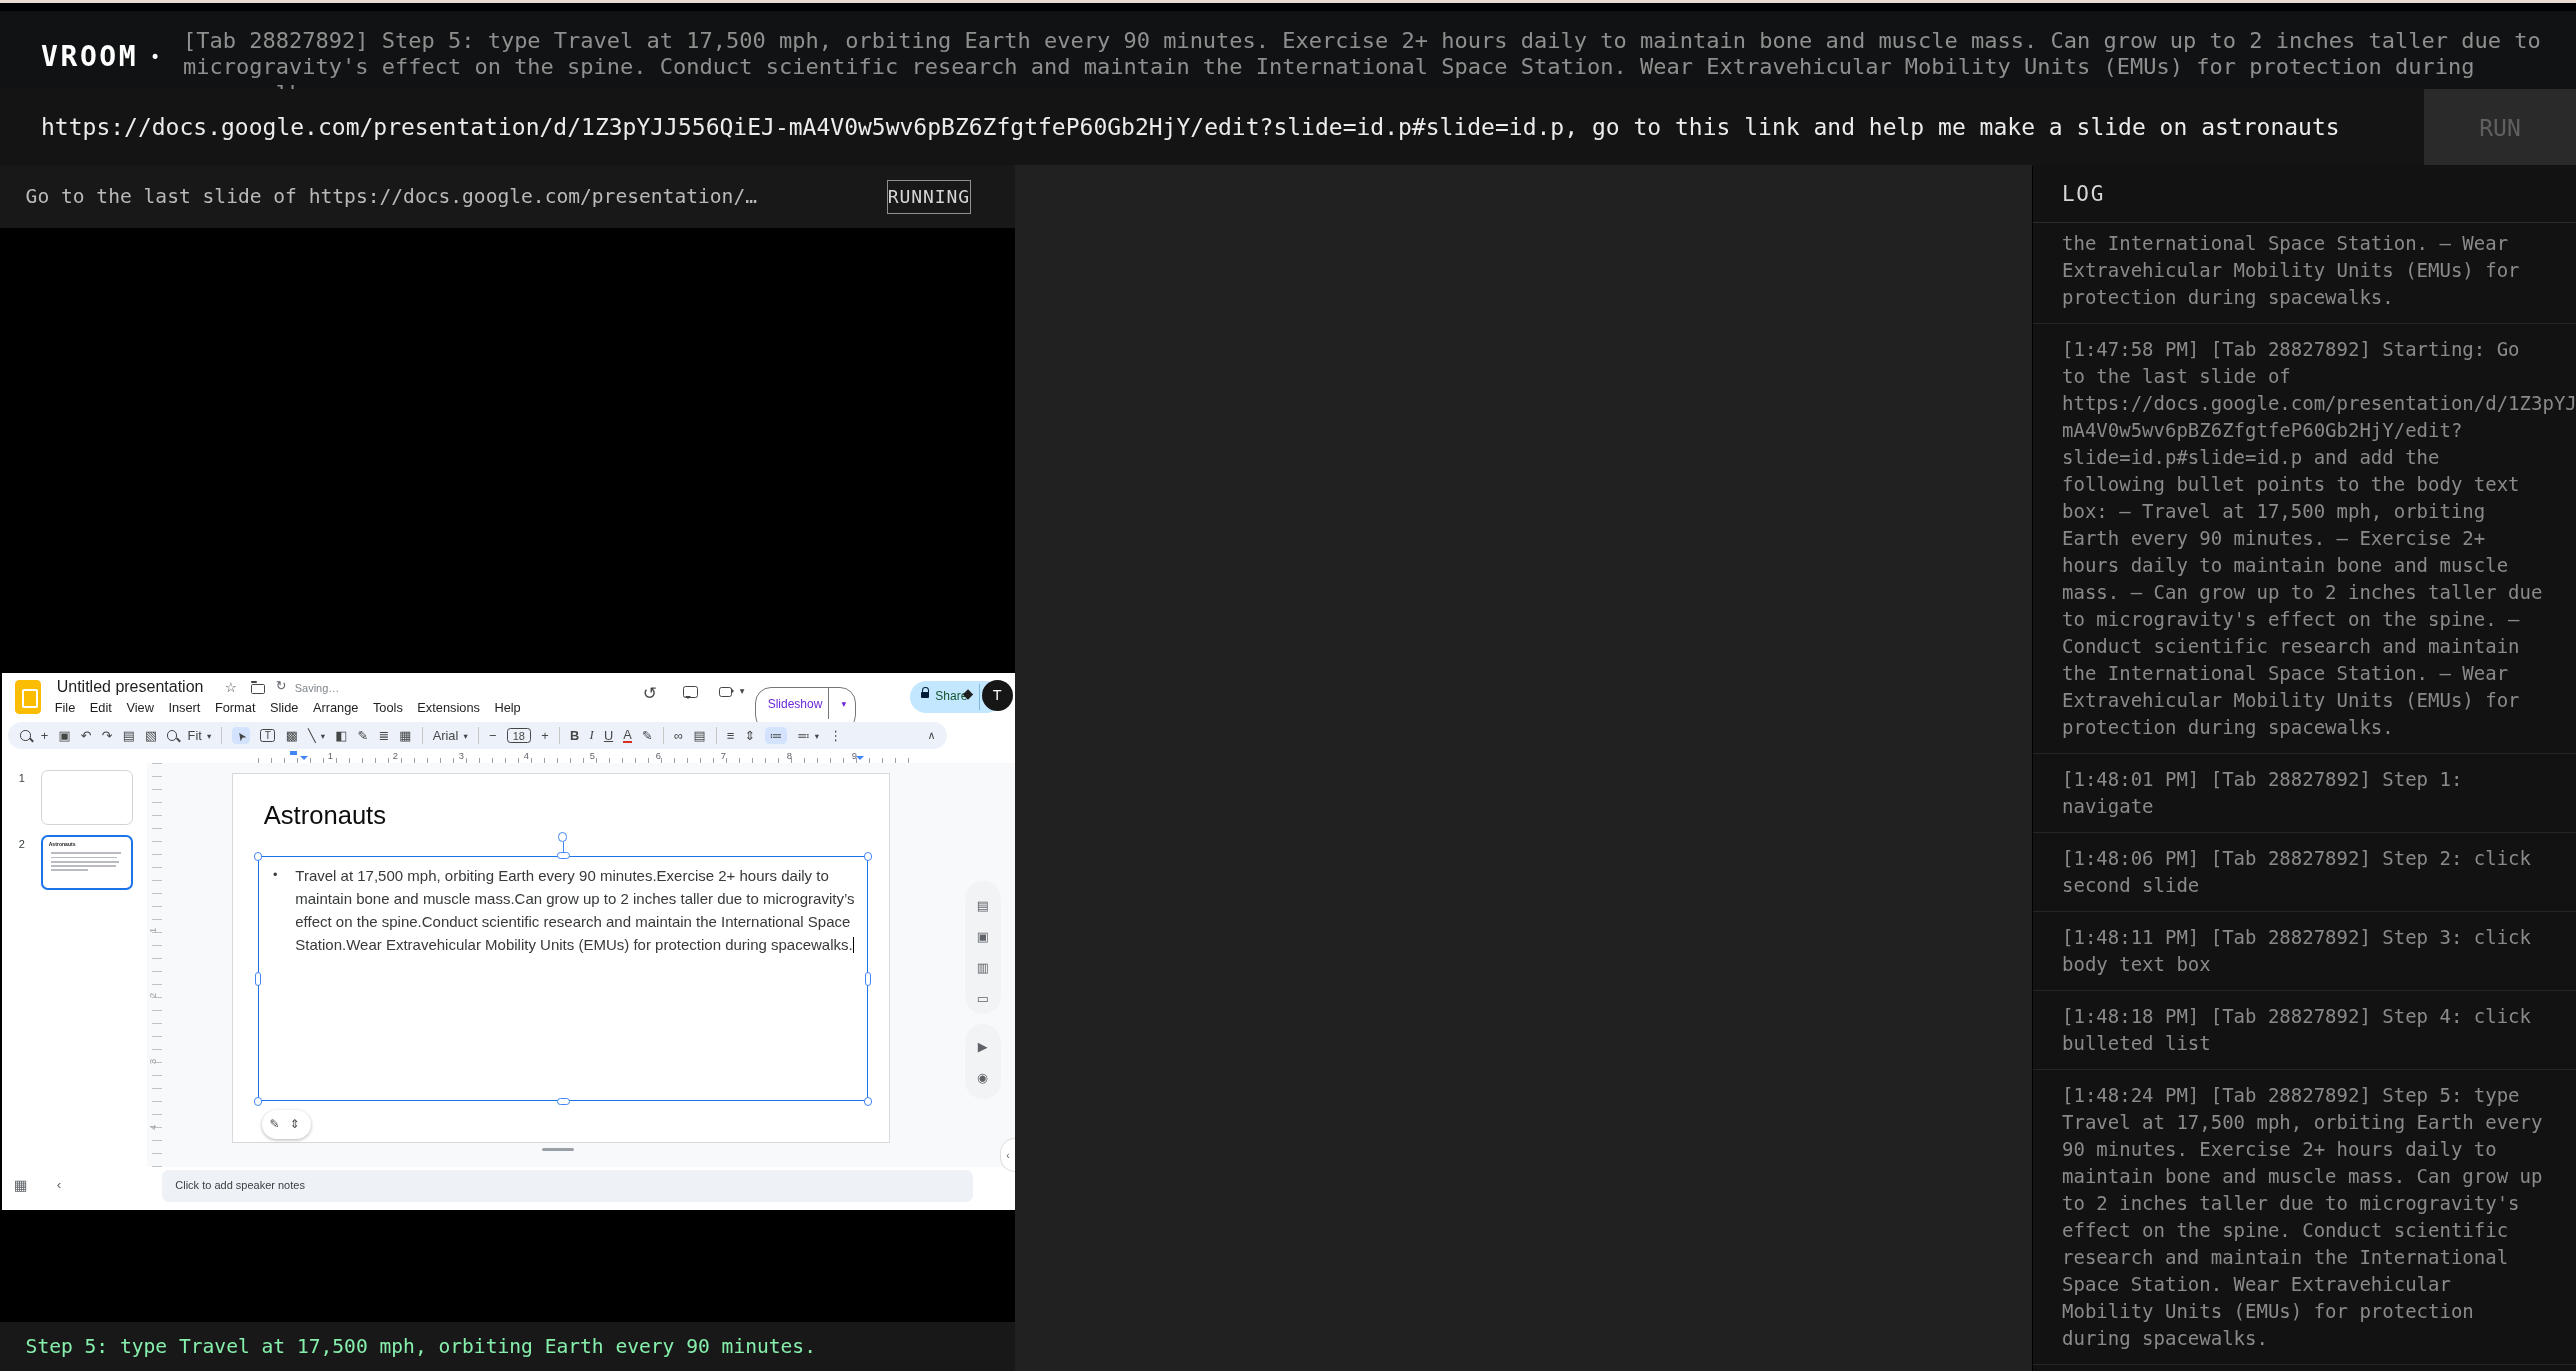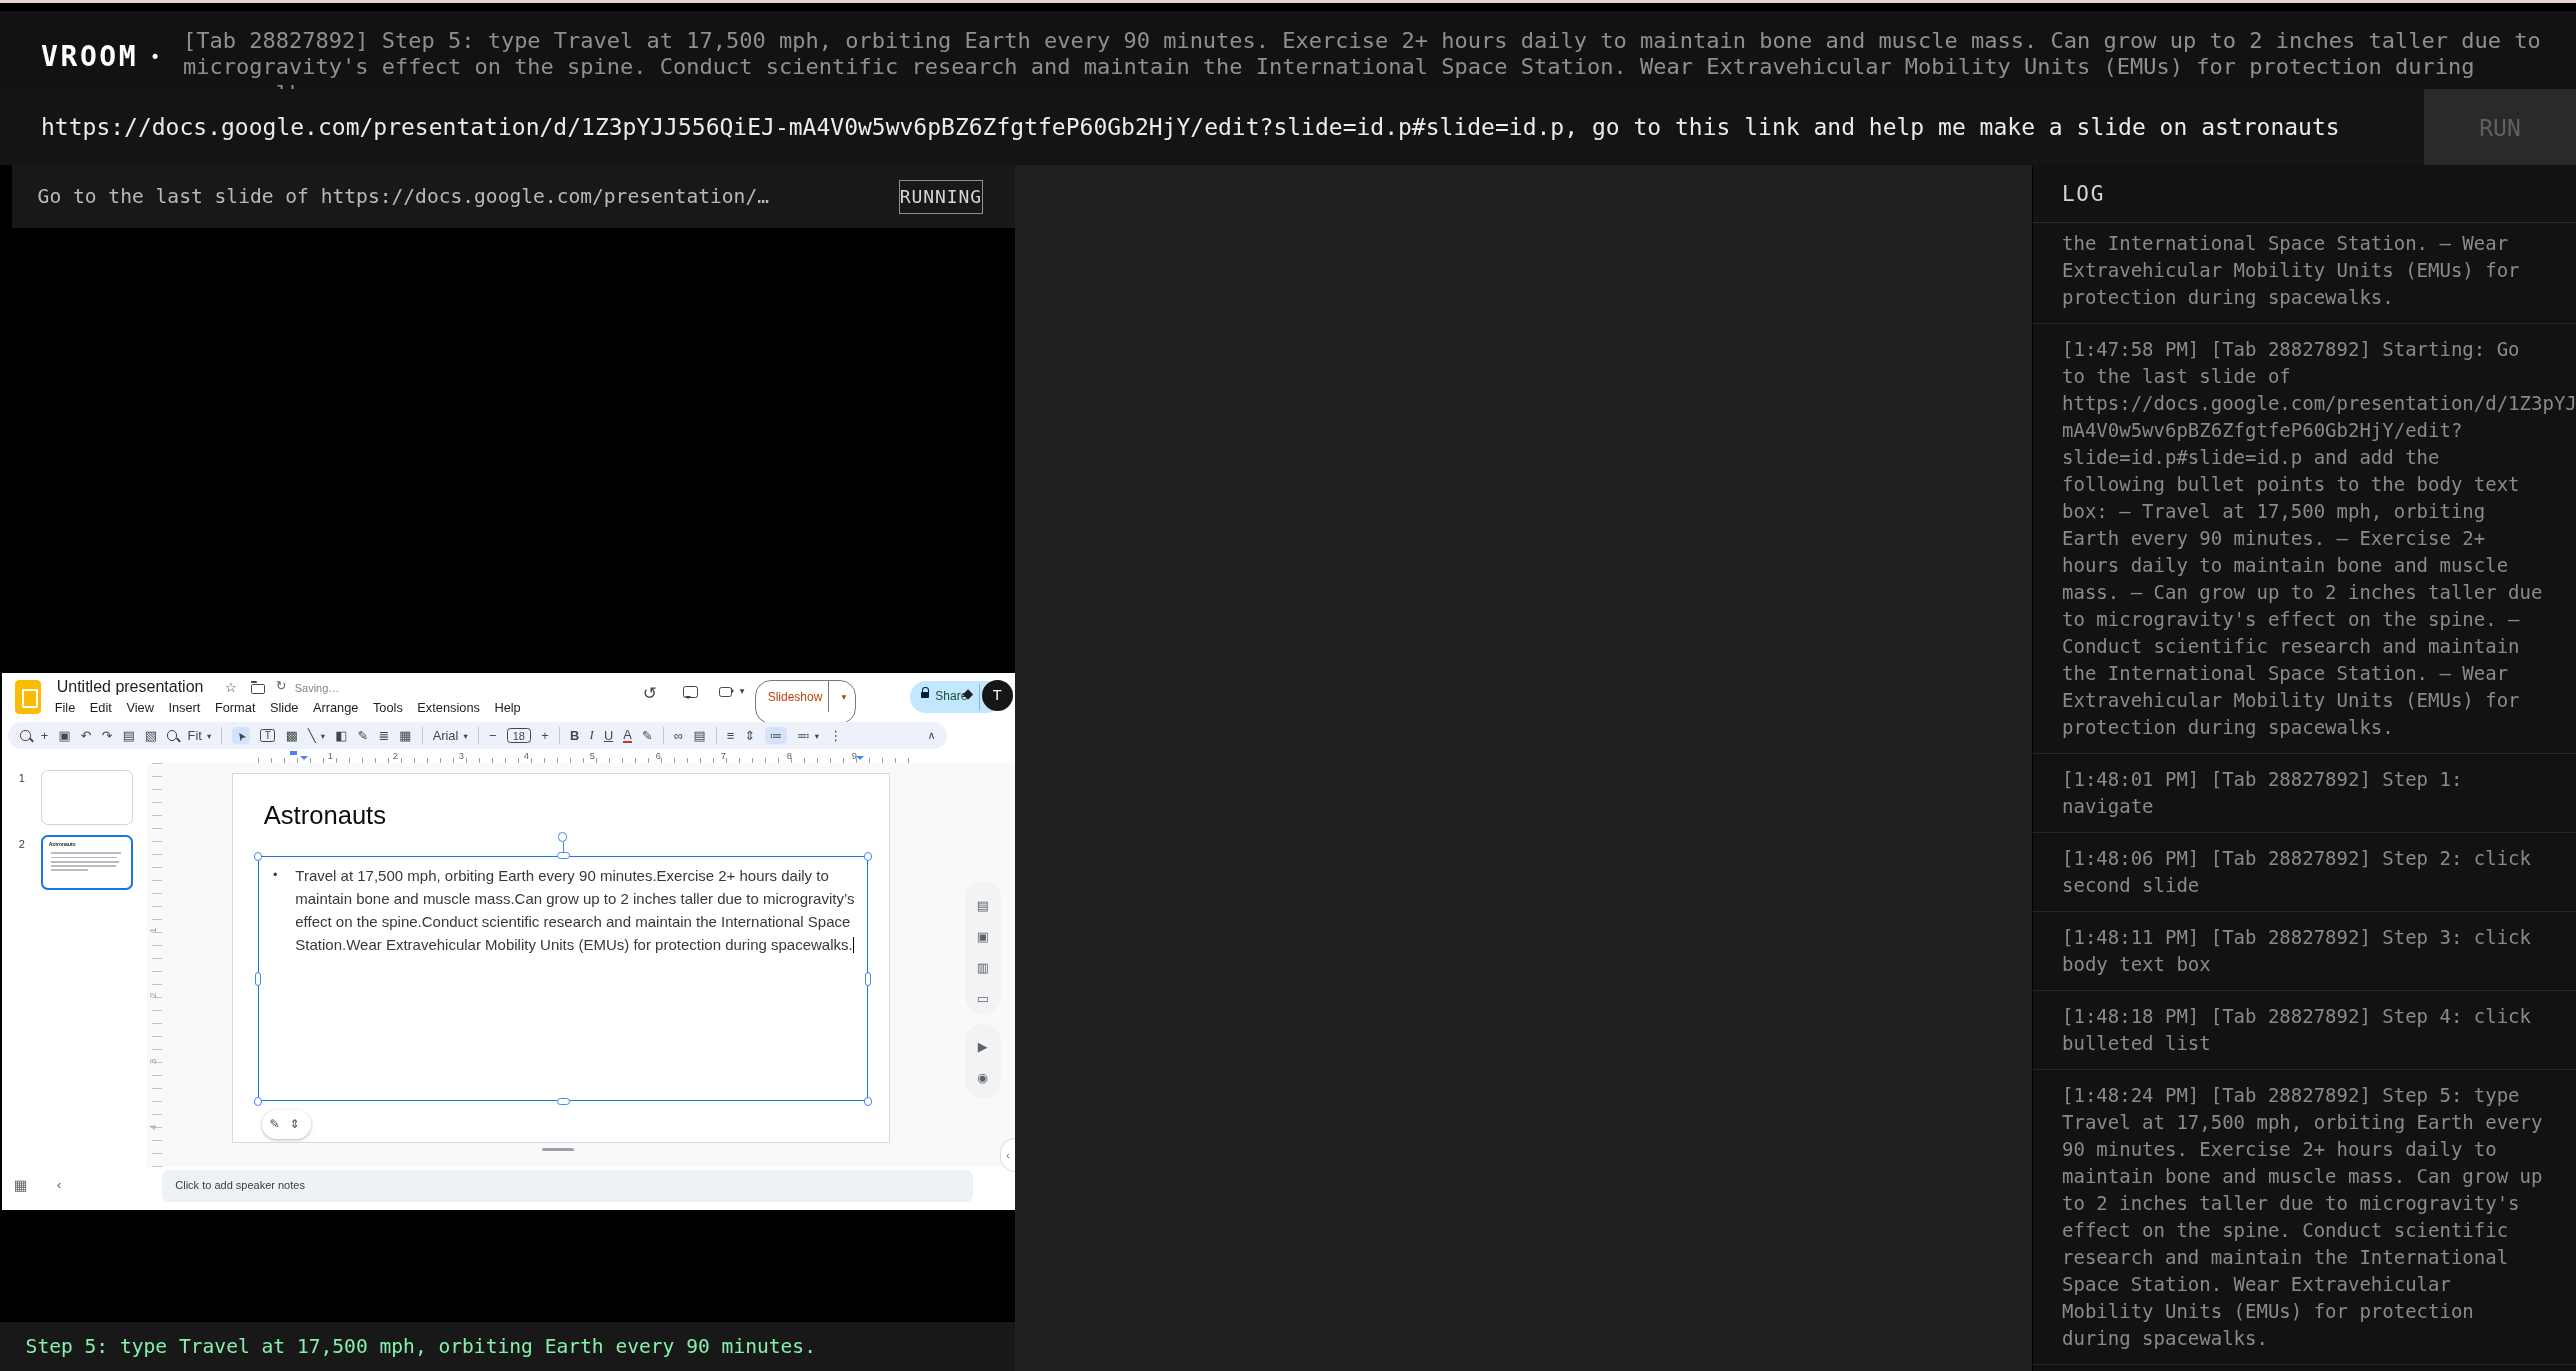--- a/index.html
+++ b/index.html
@@ -17,21 +17,21 @@
                 line-height:26.4px; color:#8f8f8f; white-space:pre-line; }
 
   .urlbar { position:absolute; left:0; top:89px; width:2576px; height:77px; background:#141414; }
   .url-text { position:absolute; left:41px; top:0; height:77px; line-height:77px;
               font-size:23px; color:#ececec; white-space:nowrap; }
   .run-btn { position:absolute; right:0; top:0; width:152px; height:77px; background:#2a2a2b;
              border:none; color:#606060; font-family:"DejaVu Sans Mono",monospace; font-size:23px; }
 
   
   .col-left { position:absolute; left:0; top:165px; width:1015px; height:1206px; background:#000; }
-  .taskbar { position:absolute; left:12px; top:0; width:1015px; height:63px; background:#181818;text-align:right; }
+  .taskbar { position:absolute; left:0; top:0; width:1015px; height:63px; background:#181818;text-align:right; }
   .task-text { position:absolute; left:25.6px; top:0; height:63px; line-height:63px;
                font-size:19.6px; color:#b9b9b9; white-space:nowrap; }
   .badge { position:absolute; right:44px; top:15.3px; height:34px; padding:0 0; line-height:31px;
            border:1.7px solid #8f8f8f; color:#d6d6d6; font-size:18px; letter-spacing:0.9px; }
   .statusbar { position:absolute; left:0; bottom:0; width:1015px; height:49px; background:#181818; }
   .status-text { position:absolute; left:25.6px; top:0; height:49px; line-height:49px;
                  font-size:19.6px; color:#86efac; white-space:nowrap; }
   .shot { position:absolute; left:0; top:63px; width:1015px; height:1095px; background:#000; }
 
   
@@ -69,22 +69,22 @@
   .gs-clock { position:absolute; left:641px; top:10.2px; font-size:17px; color:#444746; }
   .gs-bubble { position:absolute; left:681px; top:12.8px; width:15.3px; height:12px;
                border:1.7px solid #444746; border-radius:2.6px; }
   .gs-bubble::after { content:""; position:absolute; left:1.7px; bottom:-5.1px; width:0; height:0;
                       border:3.4px solid transparent; border-top-color:#444746; }
   .gs-cam { position:absolute; left:717px; top:13.6px; width:13.6px; height:10.2px;
             border:1.7px solid #444746; border-radius:2.6px; }
   .gs-cam::after { content:""; position:absolute; right:-6px; top:0px; width:0; height:0;
                    border:3.4px solid transparent; border-left-color:#444746; }
   .gs-cam-caret { position:absolute; left:738px; top:12px; font-size:9.4px; color:#444746; }
-  .gs-slideshow { position:absolute; left:753px; top:7px; width:101px; height:44px;
-                  border:0.9px solid #747775; border-radius:16px; font-size:12px; color:#c2410c; }
+  .gs-slideshow { position:absolute; left:753px; top:14px; width:101px; height:44px;
+                  border:0.9px solid #747775; border-radius:16px; font-size:12px; color:#6d28d9; }
   .gs-slideshow .lbl { position:absolute; left:12px; top:8.5px; }
   .gs-slideshow .div { position:absolute; right:25.6px; top:0; width:0.9px; height:31px; background:#747775; }
   .gs-slideshow .crt { position:absolute; right:8.5px; top:10.2px; font-size:9.4px; }
   .gs-share { position:absolute; left:908px; top:7.7px; width:92px; height:32px; background:#c2e7ff;
               border-radius:16px; font-size:12px; color:#14532d; }
   .gs-lock { position:absolute; left:11px; top:11px; width:8.5px; height:6.8px; background:#001d35;
              border-radius:0.9px; }
   .gs-lock::before { content:""; position:absolute; left:0.9px; top:-4.3px; width:5.1px; height:4.3px;
                      border:1.7px solid #001d35; border-bottom:none; border-radius:3.4px 3.4px 0 0; }
   .gs-share .lbl { position:absolute; left:25.6px; top:8.5px; }

